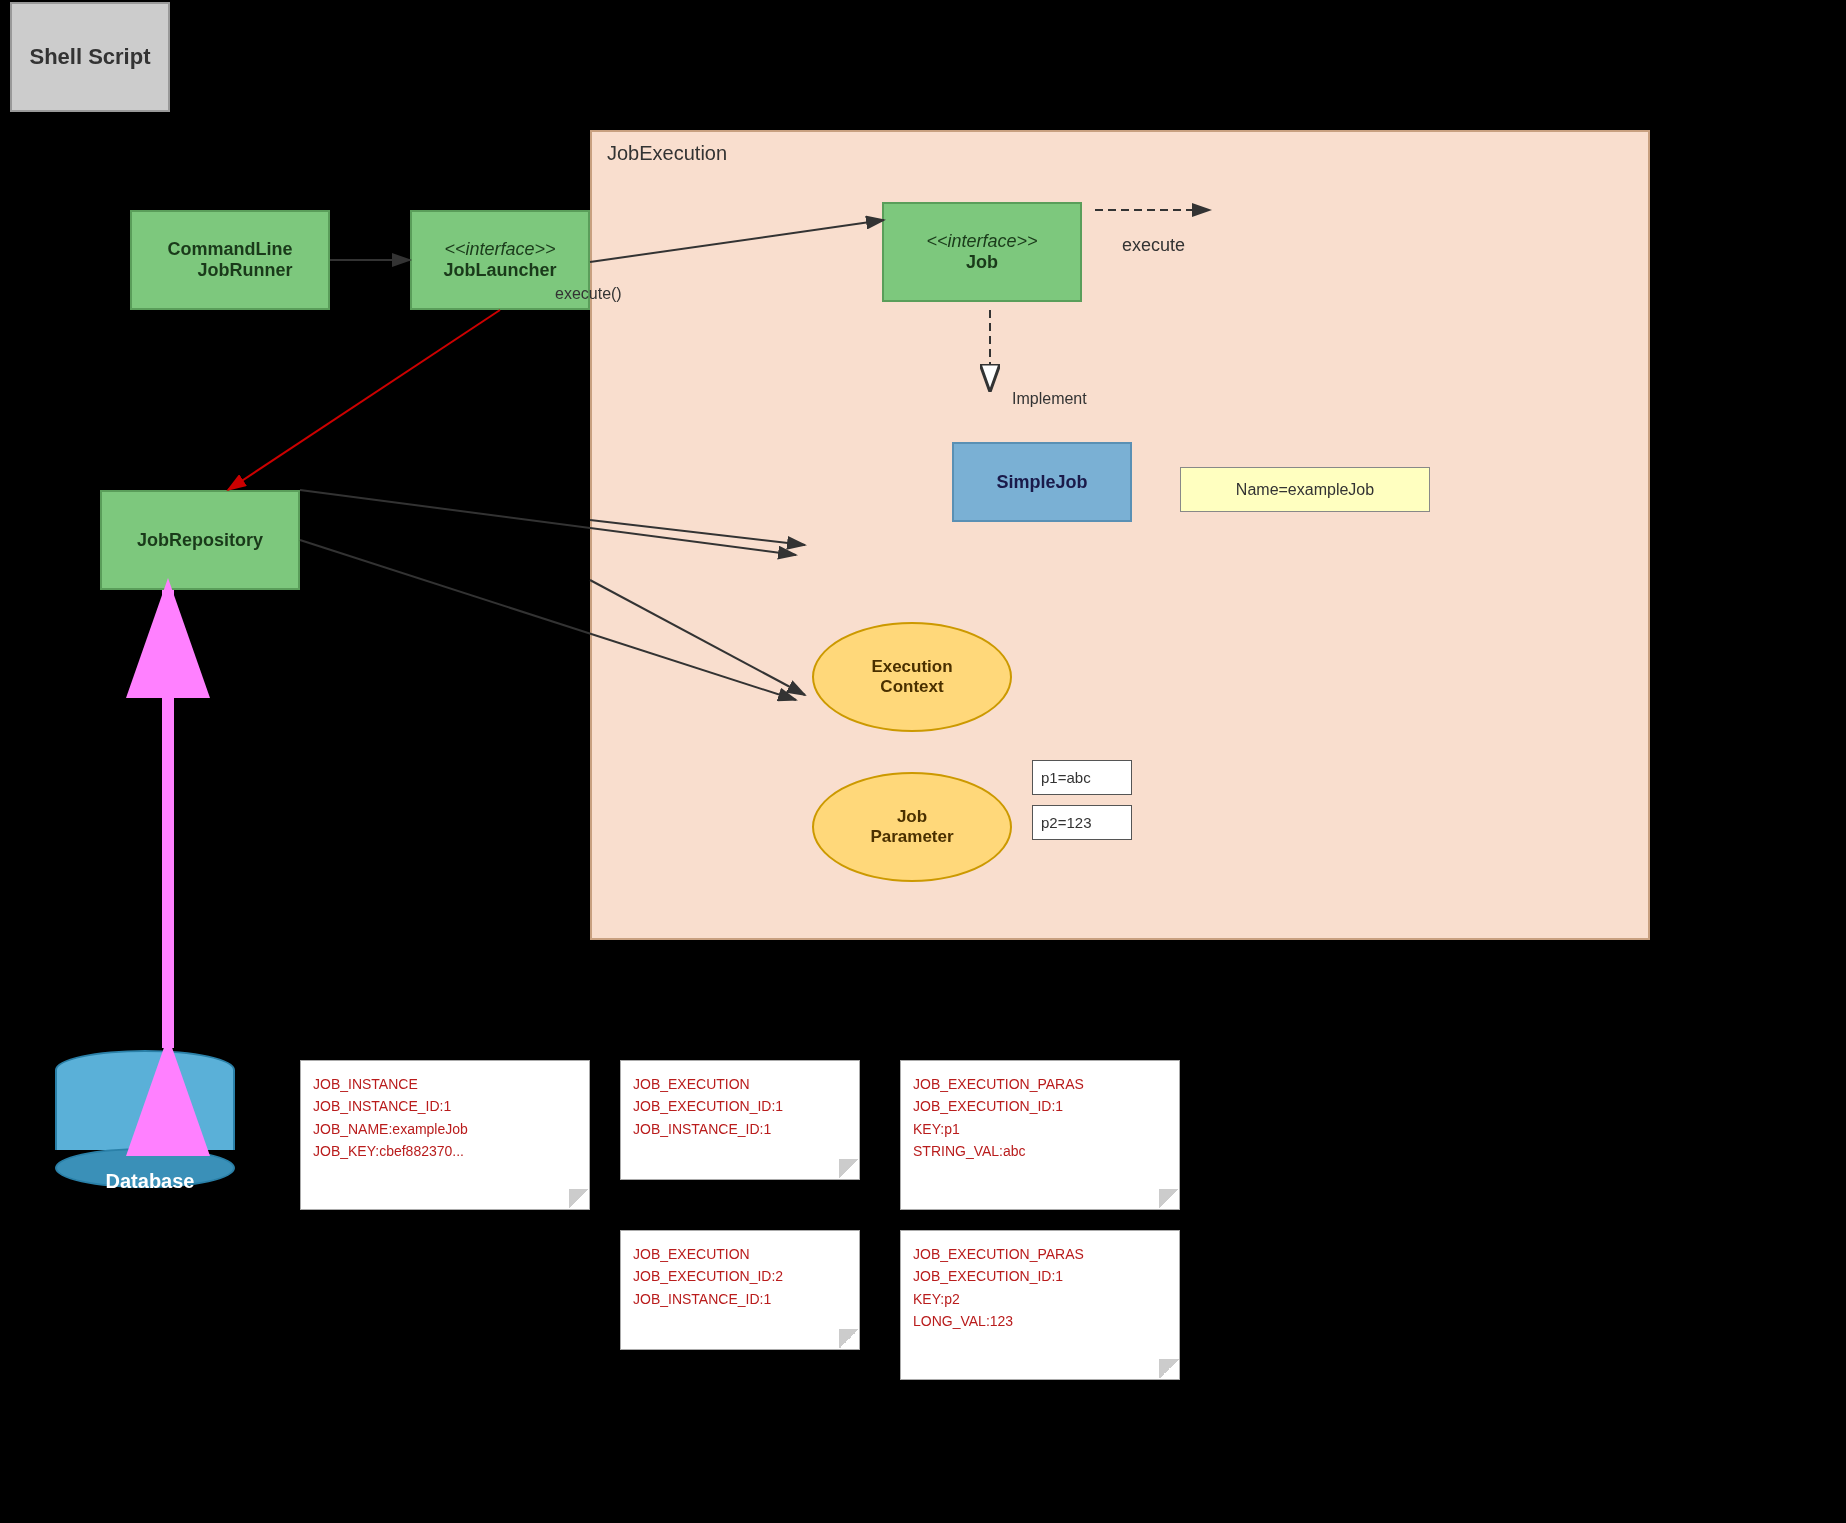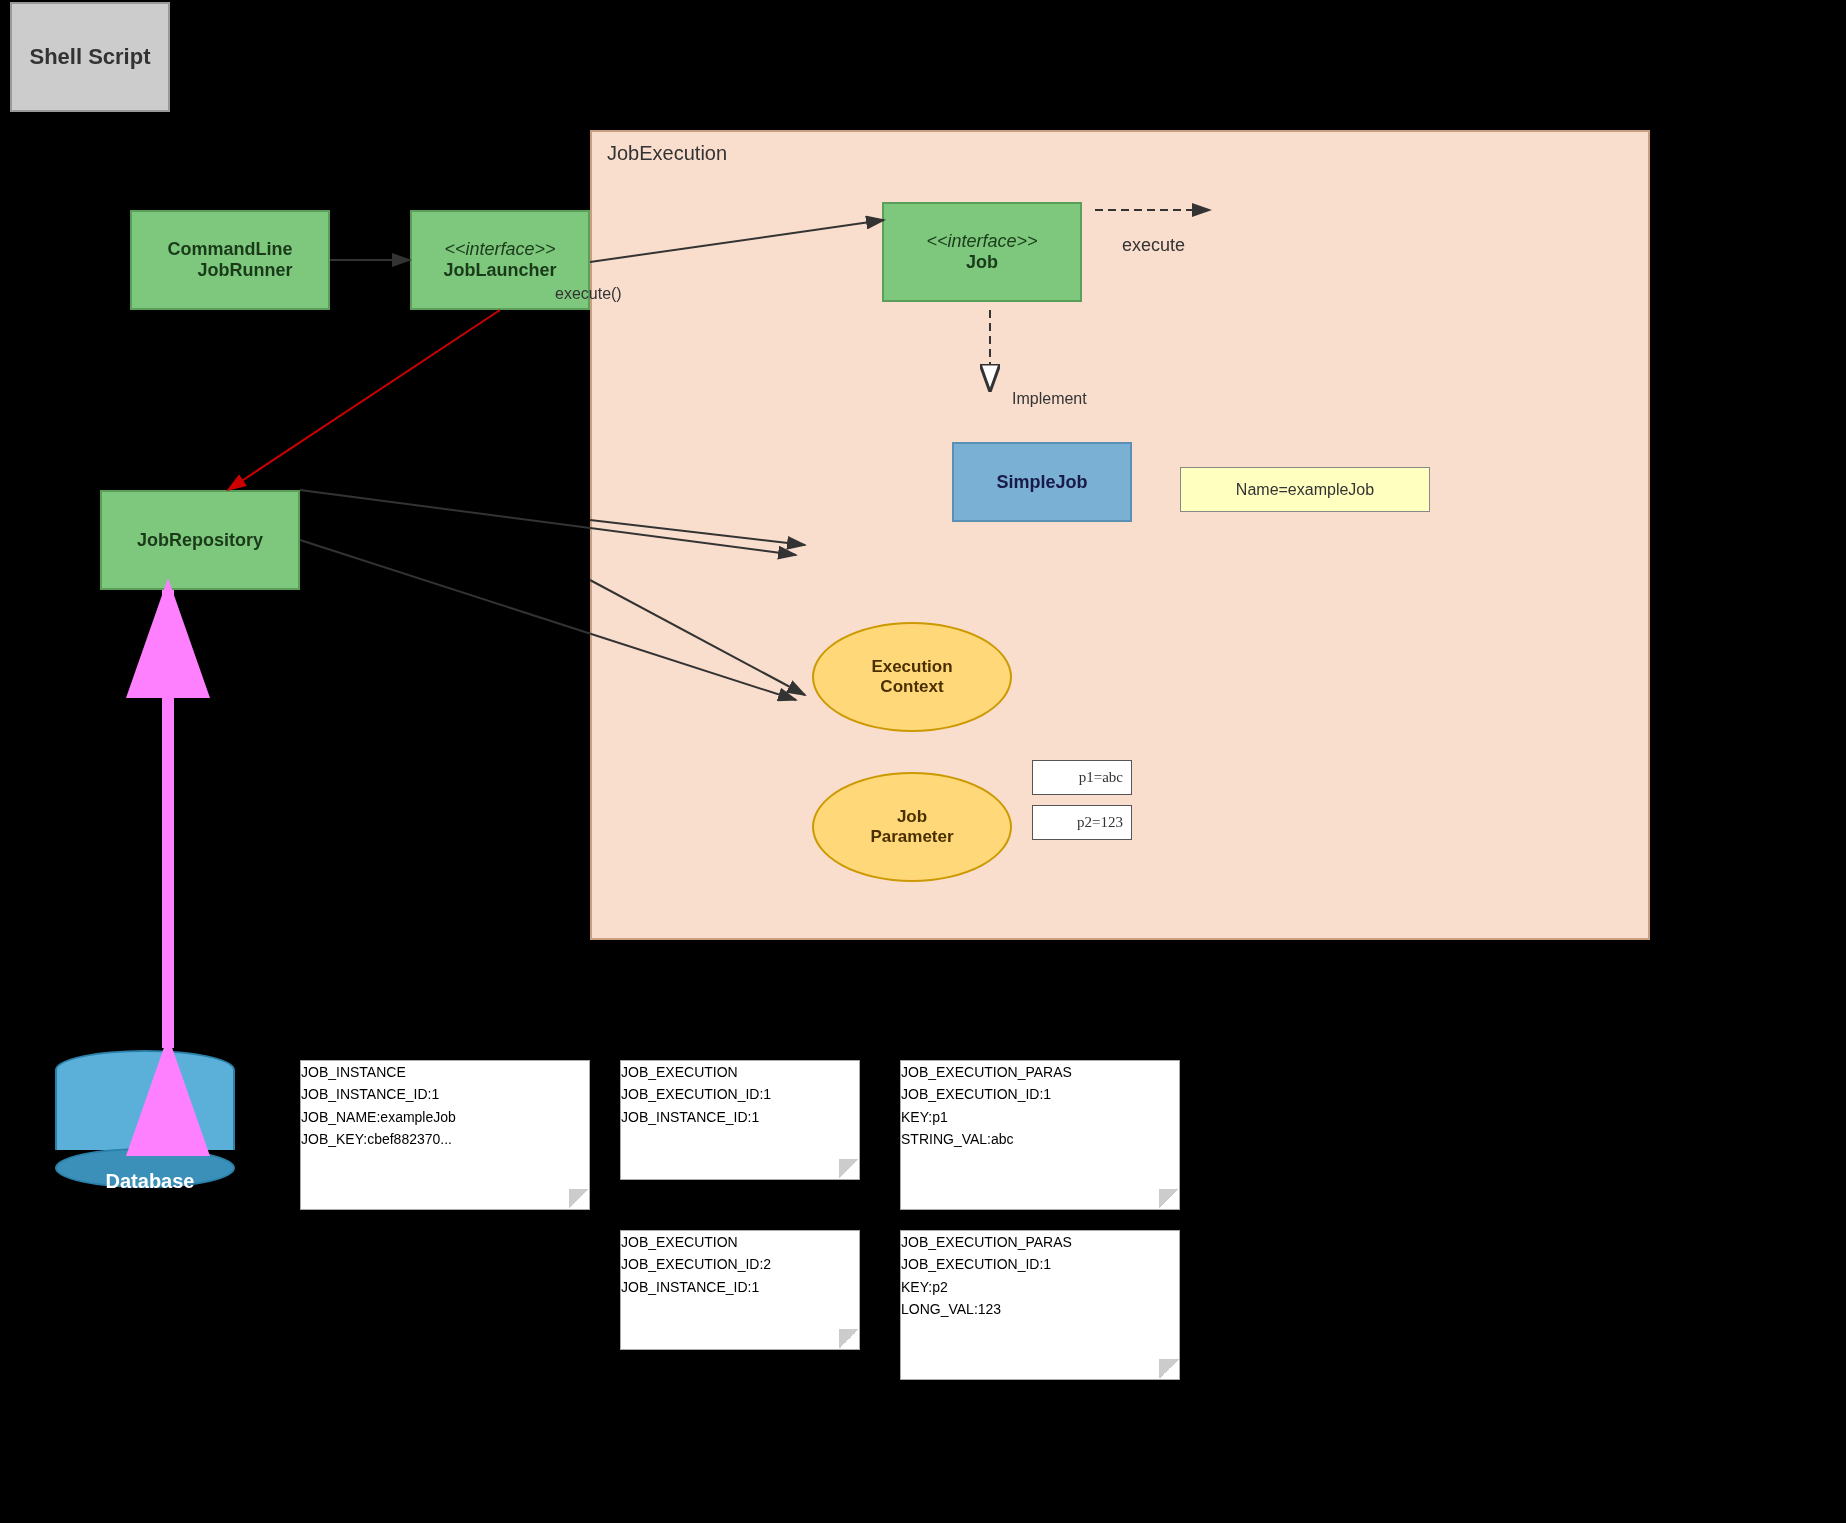--- a/index.html
+++ b/index.html
@@ -186,25 +186,24 @@
       color: #4a3000;
     }
 
     
     .param-tag {
       position: absolute;
       background: #fff;
       border: 1.5px solid #555;
       display: flex;
       align-items: center;
-      justify-content: flex-end;
+      justify-content: flex-start;
       font-size: 15px;
       color: #333;
       padding: 3px 8px;
-      font-family: Liberation Serif, serif;
     }
 
     .p1-tag {
       top: 628px;
       left: 440px;
       width: 100px;
       height: 35px;
     }
 
     .p2-tag {
@@ -278,24 +277,24 @@
       color: #fff;
       text-align: center;
       width: 160px;
     }
 
     
     .note-box {
       position: absolute;
       background: #fff;
       border: 1.5px solid #aaa;
-      padding: 0;
+      padding: 12px;
       font-size: 14px;
       line-height: 1.6;
-      color: #000000;
+      color: #b91c1c;
     }
 
     
     .note-box::after {
       content: '';
       position: absolute;
       bottom: 0;
       right: 0;
       width: 20px;
       height: 20px;

